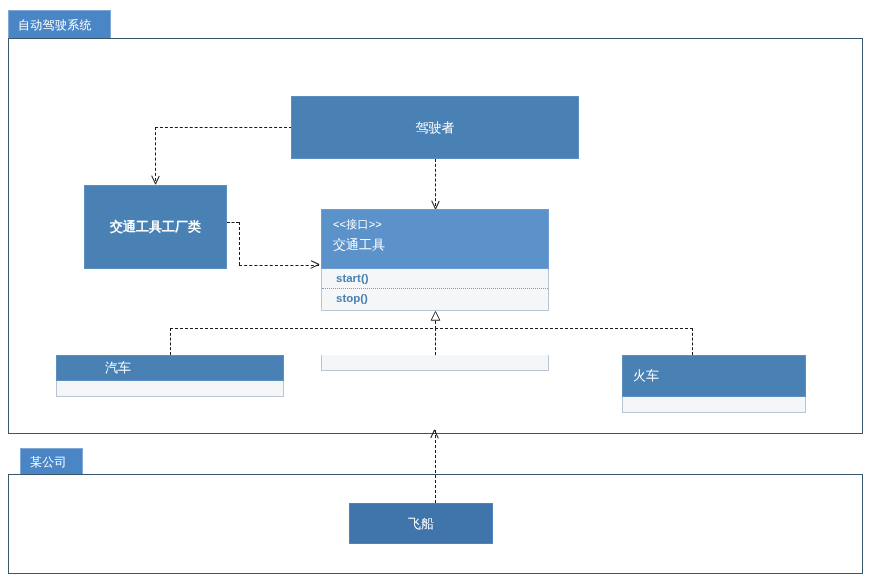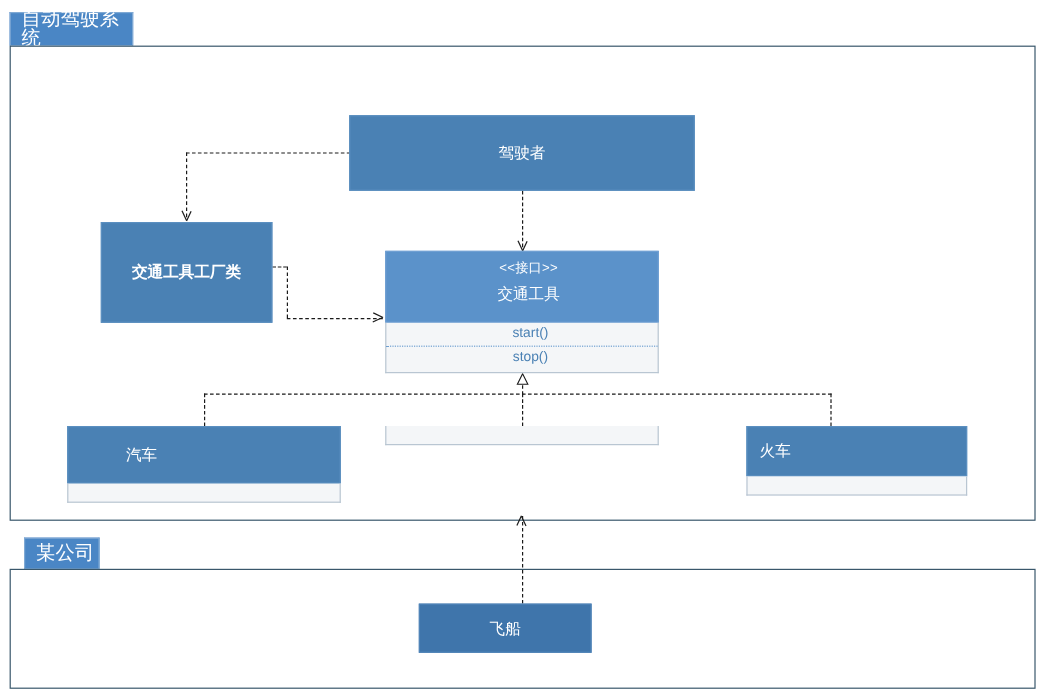--- a/index.html
+++ b/index.html
@@ -25,21 +25,21 @@
     border: 1px solid #39576b;
     background: transparent;
   }
   .package-tab {
     position: absolute;
     box-sizing: border-box;
     background: #4a86c5;
     border: 1px solid #7fa9d4;
     border-bottom: none;
     color: #ffffff;
-    font-size: 16px;
+    font-size: 12px;
     line-height: 1;
     display: flex;
     align-items: center;
     padding-left: 9px;
     letter-spacing: 0.3px;
   }
 
   
   .node {
     position: absolute;
@@ -197,33 +197,33 @@
       <span>驾驶者</span>
     </div>
   </div>
 
   <div class="node" style="left:84px; top:185px; width:143px; height:84px;font-weight:bold;">
     <div class="node-head">
       <span>交通工具工厂类</span>
     </div>
   </div>
 
-  <div class="node" style="left:321px; top:209px; width:228px; height:102px;text-align:center;">
+  <div class="node" style="left:321px; top:209px; width:228px; height:102px;">
     <div class="iface-head" style="height:60px;">
       <div class="iface-stereo">&lt;&lt;接口&gt;&gt;</div>
       <div class="iface-name">交通工具</div>
     </div>
-    <div class="iface-ops" style="height:42px;">
+    <div class="iface-ops" style="height:42px;font-weight:bold;">
       <div class="op">start()</div>
       <div class="op sep">stop()</div>
     </div>
   </div>
 
   <div class="node" style="left:56px; top:355px; width:228px; height:58px;">
-    <div class="node-head left" style="height:48px;padding-left:48px;">
+    <div class="node-head left" style="height:26px;padding-left:48px;">
       <span>汽车</span>
     </div>
     <div class="sub-ops" style="height:16px;"></div>
   </div>
 
   <div class="node" style="left:321px; top:355px; width:228px; height:58px;">
     <div class="sub-ops" style="height:16px;"></div>
   </div>
 
   <div class="node" style="left:578px; top:355px; width:228px; height:58px;padding-left:44px;">

